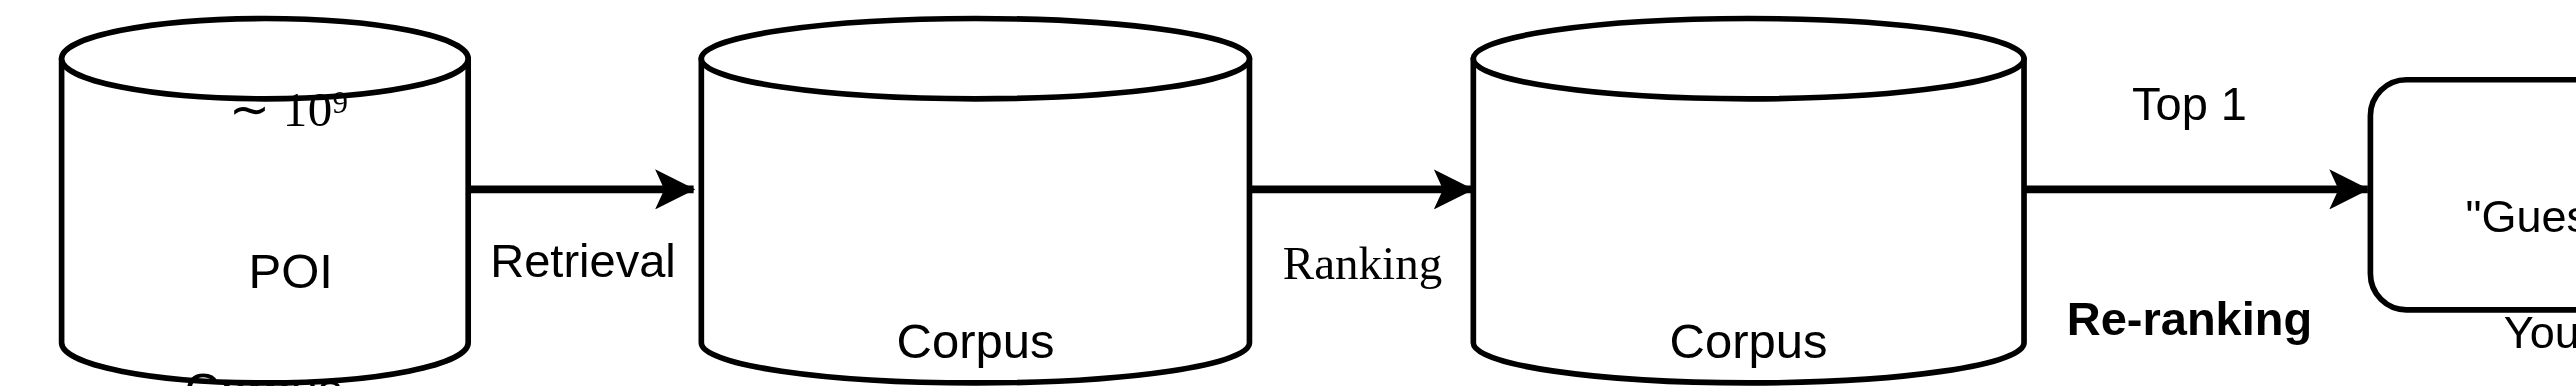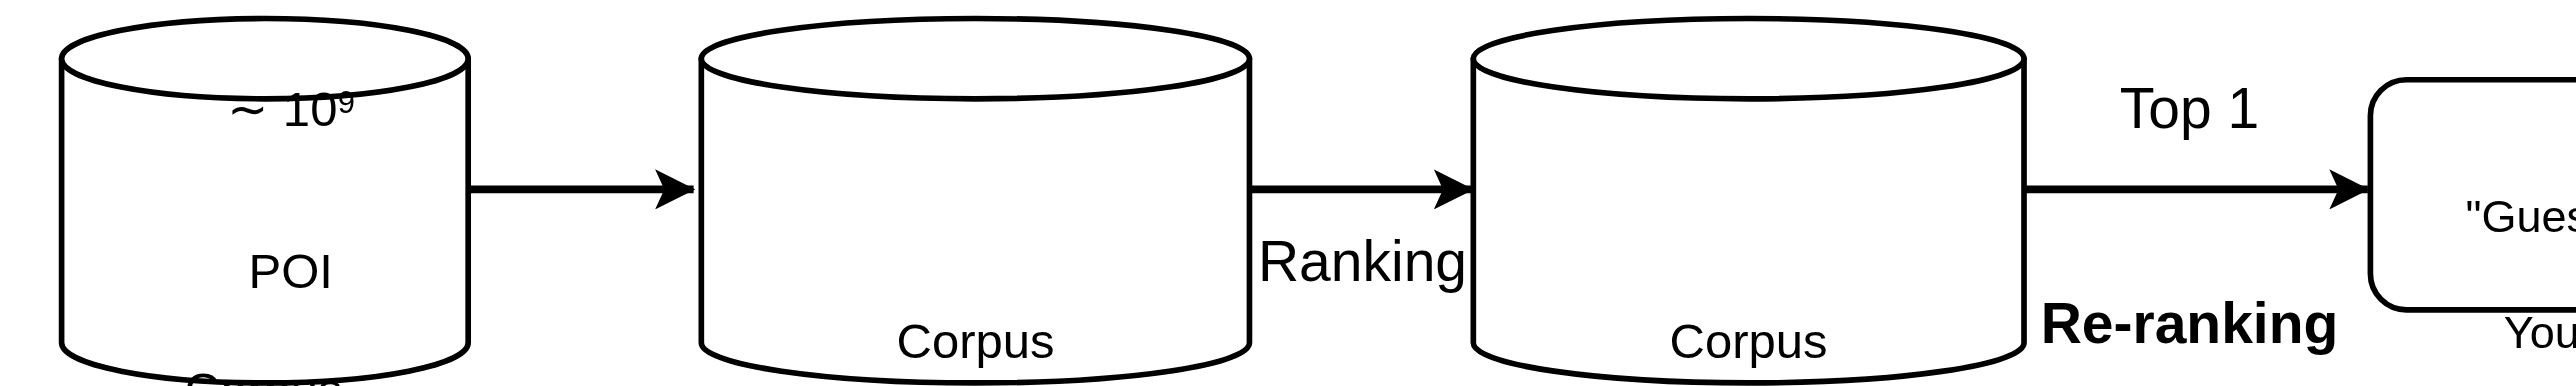--- a/index.html
+++ b/index.html
@@ -25,21 +25,21 @@
   .node-text {
     position: absolute;
     text-align: center;
     color: #000000;
     font-family: "Liberation Sans", sans-serif;
     line-height: 1.0;
     white-space: pre;
     pointer-events: none;
   }
   .cyl-count {
-    font-family: Liberation Sans, sans-serif;
+    font-family: Liberation Serif, serif;
     font-size: 49px;
     letter-spacing: 0.3px;
   }
   .cyl-count .tilde {
     font-size: 49px;
     position: relative;
     top: -4.1px;
   }
   .cyl-count sup {
     font-size: 31px;
@@ -47,21 +47,21 @@
     line-height: 0;
   }
   .cyl-label {
     font-size: 49px;
   }
   .cyl-label .l2 {
     display: block;
     margin-top: 20.6px;
   }
   .edge-label {
-    font-size: 57px;
+    font-size: 47px;
   }
   .box-label {
     font-size: 45px;
   }
   .box-label .l2 {
     display: block;
     margin-top: 26px;
   }
 </style>
 </head>
@@ -122,22 +122,23 @@
 
   <div class="node-text cyl-label" style="left:1473px; top:198px; width:551px;">
     <span class="l2">Corpus</span>
   </div>
 
   <div class="node-text box-label" style="left:2371px; top:149px; width:430px;">
     <span>"Guess Where</span>
     <span class="l2">You Go"</span>
   </div>
 
+  <div class="node-text edge-label" style="left:467px; top:237px; width:232px;">Retrieval</div>
 
-  <div class="node-text edge-label" style="left:1249px; top:233px; width:227px;">Ranking</div>
+  <div class="node-text edge-label" style="left:1249px; top:240px; width:227px;font-family:Liberation Serif, serif;">Ranking</div>
 
   <div class="node-text edge-label" style="left:2035px; top:80px; width:309px;">Top 1</div>
 
 
   <div class="node-text edge-label" style="left:2035px; top:295px; width:309px;font-weight:bold;">Re-ranking</div>
 
 </div>
 
 
 </body></html>

